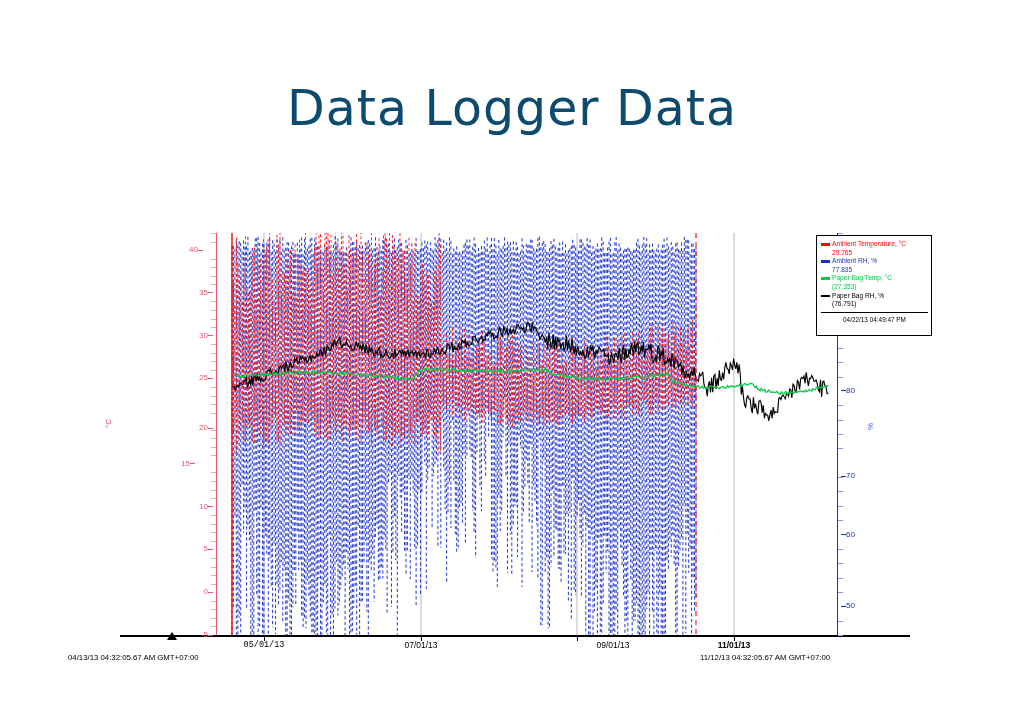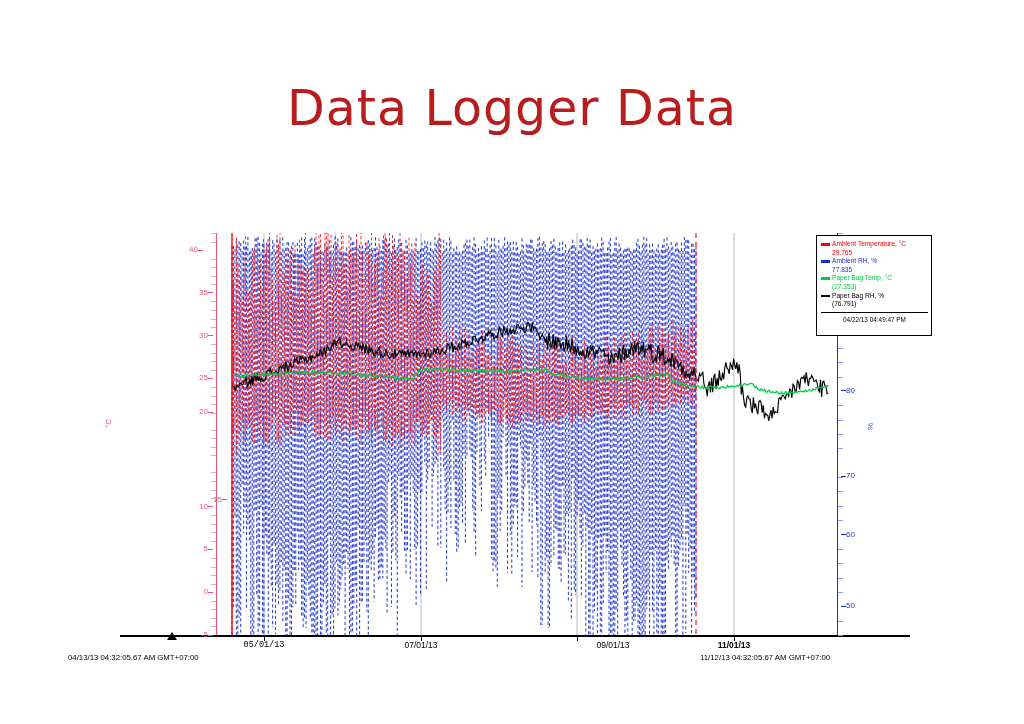--- a/index.html
+++ b/index.html
@@ -2,21 +2,21 @@
 <html><head>
 <meta charset="utf-8">
 <style>
   html,body{margin:0;padding:0;background:#ffffff;}
   body{width:1024px;height:724px;position:relative;overflow:hidden;
        font-family:"Liberation Sans",sans-serif;color:#000;}
 
   #slide{position:absolute;inset:0;background:#fff;}
 
   #slide-title{position:absolute;left:0;top:82px;width:1024px;text-align:center;
-       font-size:49px;font-weight:400;letter-spacing:1px;color:#b91c1c;
+       font-size:49px;font-weight:400;letter-spacing:1px;color:#0c4a6e;
        font-family:"DejaVu Sans",sans-serif;line-height:1.1;}
 
   #chart-subtitle{position:absolute;left:170px;top:192px;width:560px;text-align:center;
        font-size:17.5px;font-weight:400;color:#111;letter-spacing:.1px;}
 
   
   #chart-area{position:absolute;left:60px;top:216px;width:900px;height:450px;}
 
   #plot-title{position:absolute;left:157px;top:3px;width:620px;text-align:center;
        font-size:9.5px;font-weight:bold;color:#000;}
@@ -126,22 +126,22 @@
     <div class="axis-rail" id="xaxis-line"></div>
 
     <div id="ylabel-left">°C</div>
     <div id="ylabel-right">%</div>
 
     <div id="axis-ticks-left">
         <div class="ytick left" style="left: 122px; width: 26px; top: 415px;">-5<span class="tm"></span></div>
         <div class="ytick left" style="left: 122px; width: 26px; top: 372.234px;">0<span class="tm"></span></div>
         <div class="ytick left" style="left: 122px; width: 26px; top: 329.468px;">5<span class="tm"></span></div>
         <div class="ytick left" style="left: 122px; width: 26px; top: 286.702px;">10<span class="tm"></span></div>
-        <div class="ytick left" style="left: 136px; width: 26px; top: 243.936px; margin-top: 36px;">15<span class="tm"></span></div>
-        <div class="ytick left" style="left: 122px; width: 26px; top: 192px;">20<span class="tm"></span></div>
+        <div class="ytick left" style="left: 104px; width: 26px; top: 243.936px;">15<span class="tm"></span></div>
+        <div class="ytick left" style="left: 122px; width: 26px; top: 208px;">20<span class="tm"></span></div>
         <div class="ytick left" style="left: 122px; width: 26px; top: 158.404px;">25<span class="tm"></span></div>
         <div class="ytick left" style="left: 122px; width: 26px; top: 115.638px;">30<span class="tm"></span></div>
         <div class="ytick left" style="left: 122px; width: 26px; top: 72.8723px;">35<span class="tm"></span></div>
         <div class="ytick left" style="left: 112px; width: 26px; top: 30.1064px;">40<span class="tm"></span></div>
         <div class="minor l" style="top: 410.447px;"></div>
         <div class="minor l" style="top: 401.894px;"></div>
         <div class="minor l" style="top: 393.34px;"></div>
         <div class="minor l" style="top: 384.787px;"></div>
         <div class="minor l" style="top: 367.681px;"></div>
         <div class="minor l" style="top: 359.128px;"></div>

